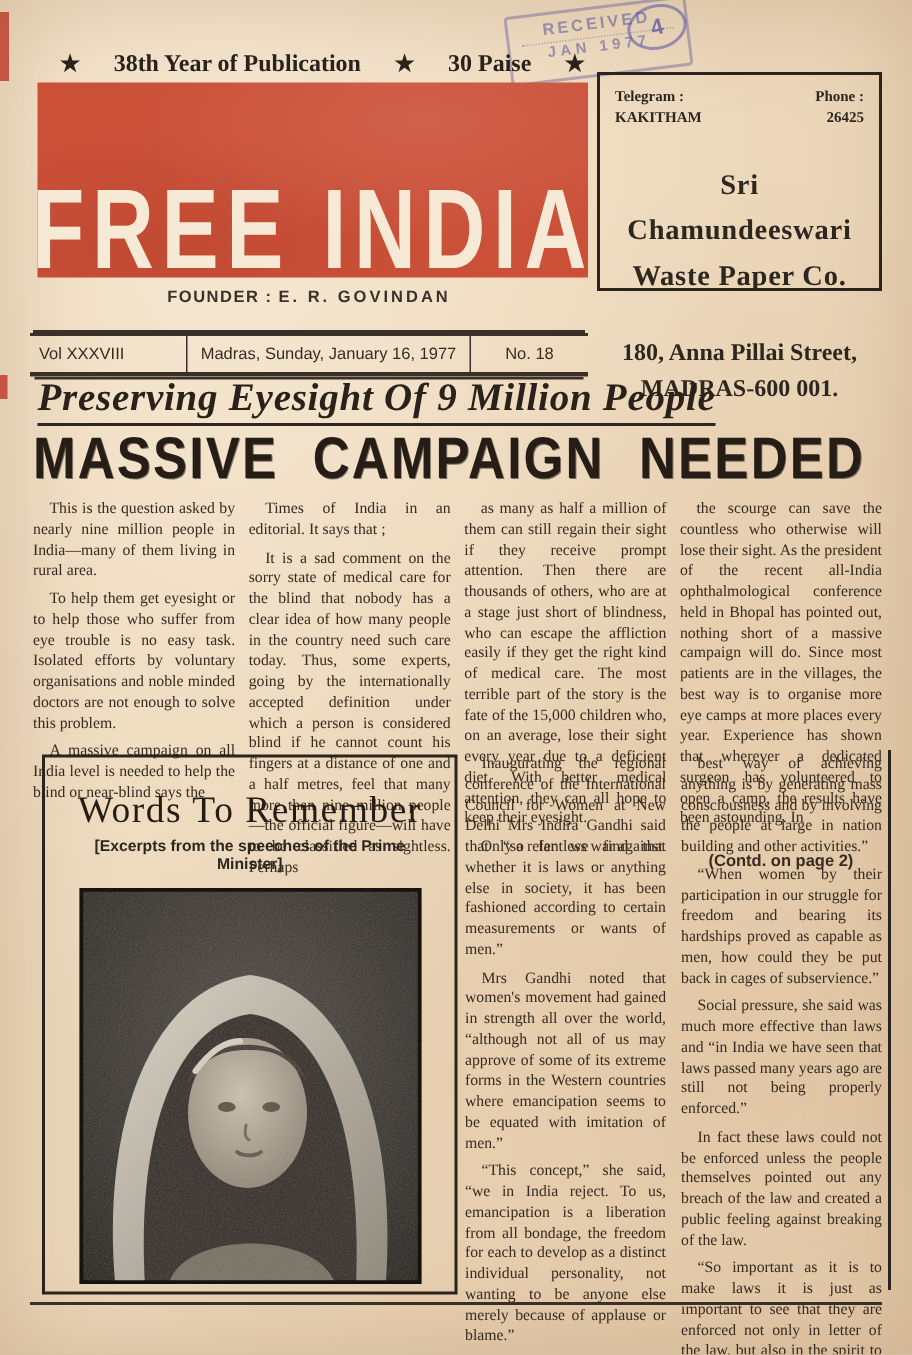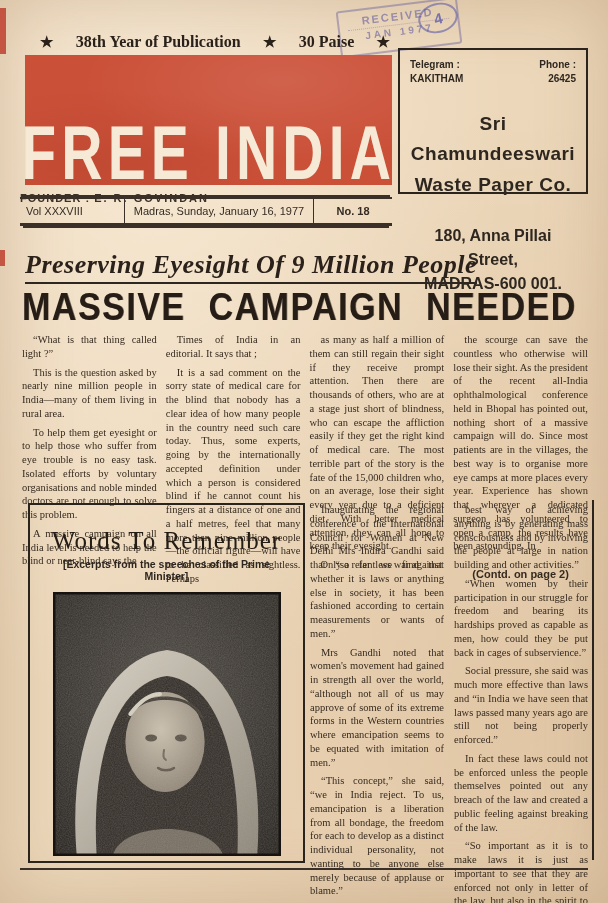--- a/index.html
+++ b/index.html
@@ -42,40 +42,40 @@
       radial-gradient(ellipse at 70% 20%, rgba(255,255,255,0.10), transparent 55%),
       radial-gradient(ellipse at 20% 85%, rgba(120,30,15,0.12), transparent 50%),
       #cb5038;
     display:flex;align-items:flex-end;justify-content:center;
   }
   .masthead-title{
     font-family:"Liberation Sans",sans-serif;font-weight:bold;font-size:56px;
     letter-spacing:5px;color:#f6ead6;transform:scale(1.02,1.35);white-space:nowrap;
   }
   .founder{
-    position:absolute;left:20px;top:192px;width:372px;
+    position:absolute;left:20px;top:192px;width:372px;text-align:center;
     font-family:"Liberation Sans",sans-serif;font-size:11px;font-weight:bold;
     letter-spacing:1px;color:#3a3128;
   }
   .volbar{
-    position:absolute;left:20px;top:197px;width:372px;height:24px;
+    position:absolute;left:20px;top:222px;width:372px;height:24px;
     display:flex;align-items:center;
     border-top:2px solid #3a3027;border-bottom:3px solid #3a3027;
     box-shadow:0 -4px 0 -2px #3a3027, 0 5px 0 -3px #3a3027;
     font-family:"Liberation Sans",sans-serif;font-size:11px;color:#342b22;
   }
   .volbar .cell{padding:0 6px;}
   .volbar .vol{width:92px;border-right:1.5px solid #3a3027;height:100%;display:flex;align-items:center;}
   .volbar .date{flex:1;text-align:center;}
-  .volbar .issue{width:66px;border-left:1.5px solid #3a3027;height:100%;display:flex;align-items:center;justify-content:center;font-weight:bold;}
+  .volbar .issue{width:66px;border-left:1.5px solid #3a3027;height:100%;display:flex;align-items:center;justify-content:center;font-weight:normal;}
   
   .adbox{
     position:absolute;left:398px;top:48px;width:190px;height:146px;
     border:2.5px solid #2b241d;padding:8px 10px;box-sizing:border-box;
-    font-family:Liberation Sans, sans-serif;color:#2e2720;
+    font-family:Liberation Serif, serif;color:#2e2720;
   }
   .adbox .contact{display:flex;justify-content:space-between;font-size:10px;font-weight:bold;line-height:1.35;}
   .adbox .company{margin-top:24px;text-align:center;font-size:19px;font-weight:600;line-height:1.6;letter-spacing:0.5px;}
   .adbox .address{margin-top:24px;text-align:center;font-size:16px;font-weight:bold;line-height:1.5;}
   
   .kicker{
     position:absolute;left:25px;top:250px;
     font-style:italic;font-size:26px;font-weight:600;color:#2a211a;
     border-bottom:2.5px solid #2e2620;padding-bottom:2px;letter-spacing:0.5px;
   }
@@ -161,21 +161,20 @@
       <div>180, Anna Pillai Street,</div>
       <div>MADRAS-600 001.</div>
     </div>
   </div>
 
   <div class="kicker">Preserving Eyesight Of 9 Million People</div>
   <div class="headline">MASSIVE CAMPAIGN NEEDED</div>
 
   <div class="story-cols">
     <div class="col">
-      <p>“What is that thing called light ?”</p>
       <p>This is the question asked by nearly nine million people in India—many of them living in rural area.</p>
       <p>To help them get eyesight or to help those who suffer from eye trouble is no easy task. Isolated efforts by voluntary organisations and noble minded doctors are not enough to solve this problem.</p>
       <p>A massive campaign on all India level is needed to help the blind or near-blind says the</p>
     </div>
     <div class="col">
       <p>Times of India in an editorial. It says that ;</p>
       <p>It is a sad comment on the sorry state of medical care for the blind that nobody has a clear idea of how many people in the country need such care today. Thus, some experts, going by the internationally accepted definition under which a person is considered blind if he cannot count his fingers at a distance of one and a half metres, feel that many more than nine million people—the official figure—will have to be classified as sightless. Perhaps</p>
     </div>
     <div class="col">
       <p>as many as half a million of them can still regain their sight if they receive prompt attention. Then there are thousands of others, who are at a stage just short of blindness, who can escape the affliction easily if they get the right kind of medical care. The most terrible part of the story is the fate of the 15,000 children who, on an average, lose their sight every year due to a deficient diet. With better medical attention, they can all hope to keep their eyesight.</p>

